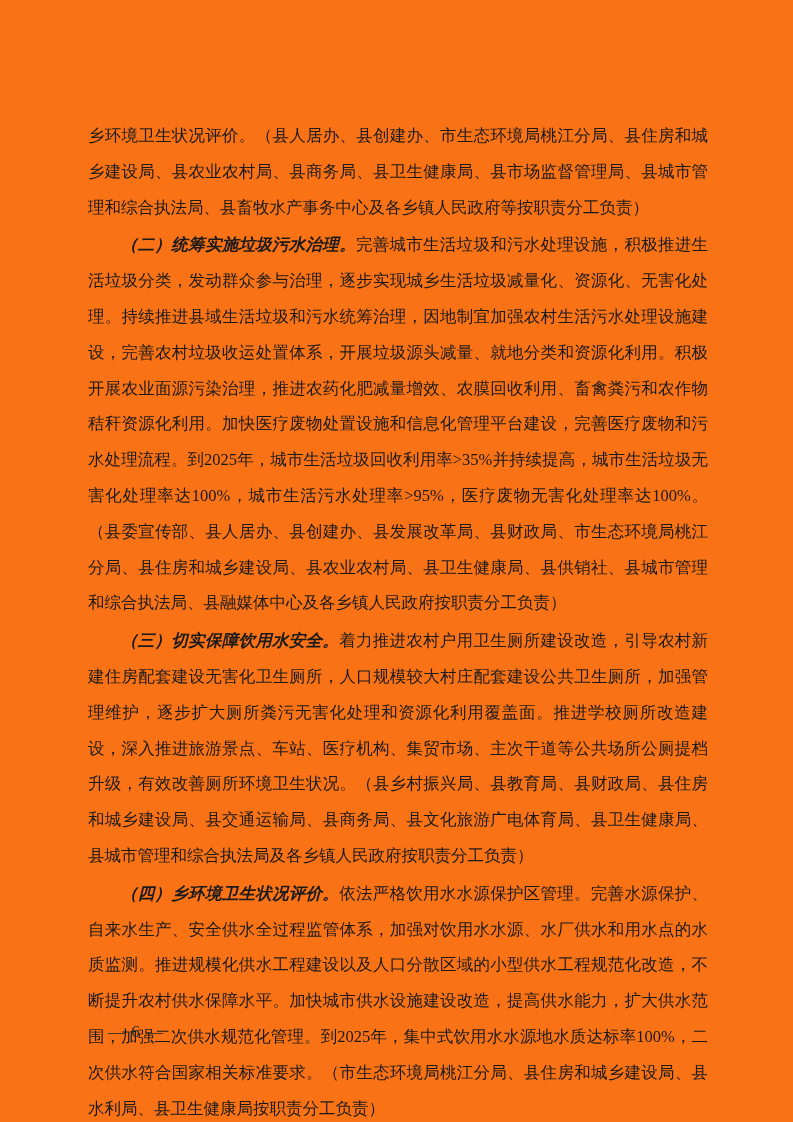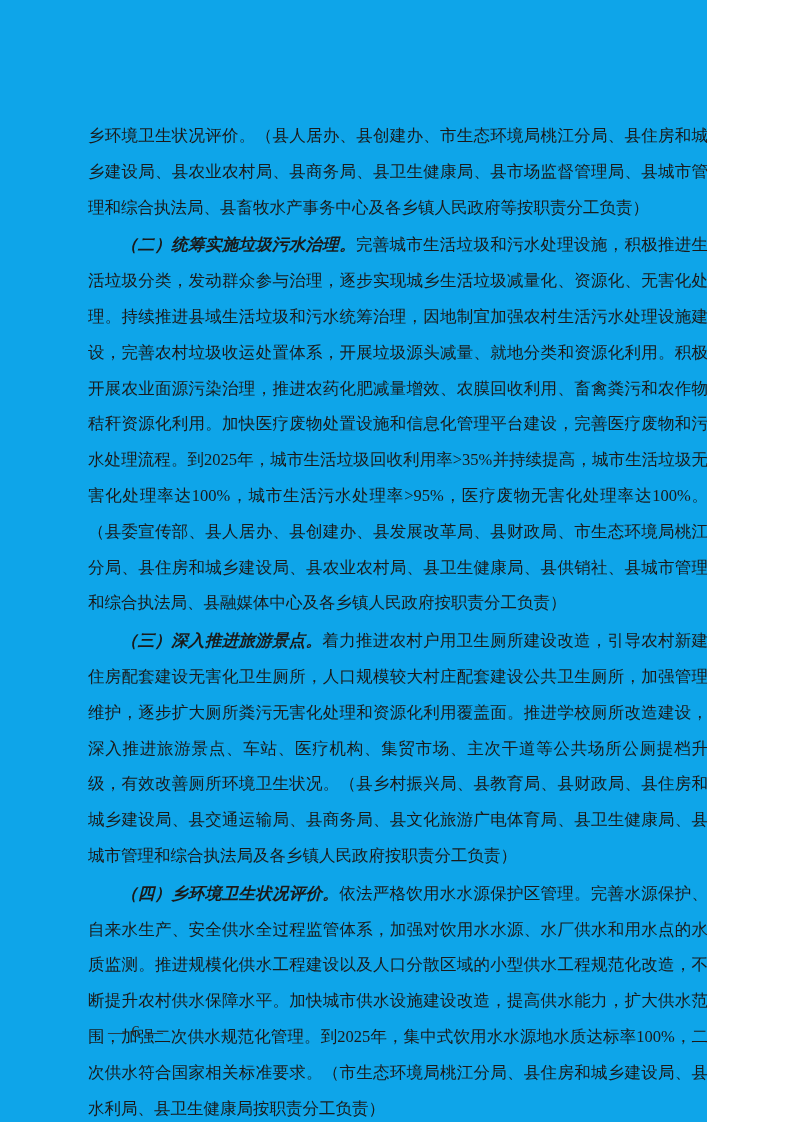--- a/index.html
+++ b/index.html
@@ -2,23 +2,23 @@
 <html><head>
 <meta charset="utf-8">
 <style>
   html, body {
     margin: 0;
     padding: 0;
     background: #ffffff;
   }
   .page {
     position: relative;
-    width: 707px;
+    width: 793px;
     height: 1122px;
-    background: #0ea5e9;
+    background: #f97316;
     overflow: hidden;
     font-family: "Liberation Serif", "DejaVu Serif", serif;
     color: #1a1a1a;
   }
   .doc-body {
     position: absolute;
     left: 88px;
     top: 118px;
     width: 620px;
     font-size: 16.5px;
@@ -50,17 +50,17 @@
     color: #2a2a2a;
   }
 </style>
 </head>
 <body>
 
 <div class="page">
   <div class="doc-body">
       <p class="para"><span class="run">乡环境卫生状况评价。（县人居办、县创建办、市生态环境局桃江分局、县住房和城乡建设局、县农业农村局、县商务局、县卫生健康局、县市场监督管理局、县城市管理和综合执法局、县畜牧水产事务中心及各乡镇人民政府等按职责分工负责）</span></p>
       <p class="para indent"><span class="run emphasis">（二）统筹实施垃圾污水治理。</span><span class="run">完善城市生活垃圾和污水处理设施，积极推进生活垃圾分类，发动群众参与治理，逐步实现城乡生活垃圾减量化、资源化、无害化处理。持续推进县域生活垃圾和污水统筹治理，因地制宜加强农村生活污水处理设施建设，完善农村垃圾收运处置体系，开展垃圾源头减量、就地分类和资源化利用。积极开展农业面源污染治理，推进农药化肥减量增效、农膜回收利用、畜禽粪污和农作物秸秆资源化利用。加快医疗废物处置设施和信息化管理平台建设，完善医疗废物和污水处理流程。到2025年，城市生活垃圾回收利用率&gt;35%并持续提高，城市生活垃圾无害化处理率达100%，城市生活污水处理率&gt;95%，医疗废物无害化处理率达100%。（县委宣传部、县人居办、县创建办、县发展改革局、县财政局、市生态环境局桃江分局、县住房和城乡建设局、县农业农村局、县卫生健康局、县供销社、县城市管理和综合执法局、县融媒体中心及各乡镇人民政府按职责分工负责）</span></p>
-      <p class="para indent"><span class="run emphasis">（三）深入推进旅游景点。</span><span class="run">着力推进农村户用卫生厕所建设改造，引导农村新建住房配套建设无害化卫生厕所，人口规模较大村庄配套建设公共卫生厕所，加强管理维护，逐步扩大厕所粪污无害化处理和资源化利用覆盖面。推进学校厕所改造建设，深入推进旅游景点、车站、医疗机构、集贸市场、主次干道等公共场所公厕提档升级，有效改善厕所环境卫生状况。（县乡村振兴局、县教育局、县财政局、县住房和城乡建设局、县交通运输局、县商务局、县文化旅游广电体育局、县卫生健康局、县城市管理和综合执法局及各乡镇人民政府按职责分工负责）</span></p>
+      <p class="para indent"><span class="run emphasis">（三）切实保障饮用水安全。</span><span class="run">着力推进农村户用卫生厕所建设改造，引导农村新建住房配套建设无害化卫生厕所，人口规模较大村庄配套建设公共卫生厕所，加强管理维护，逐步扩大厕所粪污无害化处理和资源化利用覆盖面。推进学校厕所改造建设，深入推进旅游景点、车站、医疗机构、集贸市场、主次干道等公共场所公厕提档升级，有效改善厕所环境卫生状况。（县乡村振兴局、县教育局、县财政局、县住房和城乡建设局、县交通运输局、县商务局、县文化旅游广电体育局、县卫生健康局、县城市管理和综合执法局及各乡镇人民政府按职责分工负责）</span></p>
       <p class="para indent"><span class="run emphasis">（四）乡环境卫生状况评价。</span><span class="run">依法严格饮用水水源保护区管理。完善水源保护、自来水生产、安全供水全过程监管体系，加强对饮用水水源、水厂供水和用水点的水质监测。推进规模化供水工程建设以及人口分散区域的小型供水工程规范化改造，不断提升农村供水保障水平。加快城市供水设施建设改造，提高供水能力，扩大供水范围，加强二次供水规范化管理。到2025年，集中式饮用水水源地水质达标率100%，二次供水符合国家相关标准要求。（市生态环境局桃江分局、县住房和城乡建设局、县水利局、县卫生健康局按职责分工负责）</span></p>
     </div>
   <div class="page-number">— 6 —</div>
 </div>
 
 </body></html>

